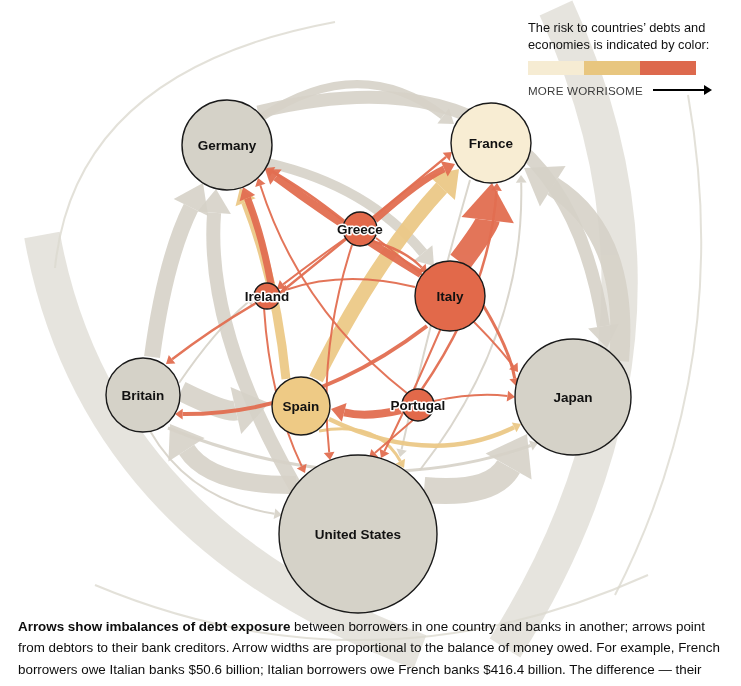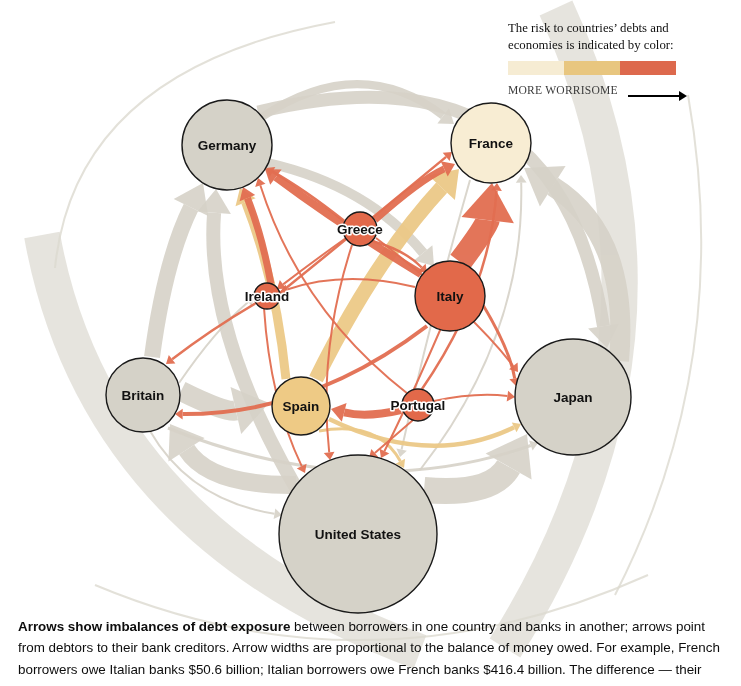--- a/index.html
+++ b/index.html
@@ -3,25 +3,25 @@
 <meta charset="utf-8">
 <style>
   html,body{margin:0;padding:0;background:#fff;}
   body{width:741px;height:686px;position:relative;font-family:"Liberation Sans",sans-serif;overflow:hidden;}
   #stage{position:absolute;left:0;top:0;width:741px;height:686px;}
   svg#graph{position:absolute;left:0;top:0;}
   
   text.nlabel{font-family:"Liberation Sans",sans-serif;font-weight:bold;font-size:13.5px;fill:#111;}
   text.nlabel.halo{paint-order:stroke;stroke:#ffffff;stroke-width:3px;stroke-linejoin:round;}
   
-  .legend{position:absolute;left:508px;top:20px;width:192px;z-index:5;font-family:Liberation Serif, serif;}
+  .legend{position:absolute;left:528px;top:20px;width:192px;z-index:5;}
   .legend-title{font-size:12.8px;line-height:1.32;color:#111;}
   .risk-scale{display:flex;width:168px;height:14px;margin-top:7px;}
   .risk-scale .seg{flex:1;height:14px;}
-  .worrisome-row{display:flex;align-items:flex-end;margin-top:9px;}
+  .worrisome-row{display:flex;align-items:center;margin-top:9px;}
   .worrisome-label{font-size:11.6px;color:#3c3c3c;letter-spacing:0.2px;}
   .arrow-icon{display:inline-block;position:relative;width:52px;height:2px;background:#000;margin-left:10px;}
   .arrow-icon:after{content:"";position:absolute;right:-7px;top:-4px;border-left:8px solid #000;border-top:5px solid transparent;border-bottom:5px solid transparent;}
   
   .caption{position:absolute;left:18px;top:616px;width:716px;font-size:13.4px;line-height:21.4px;color:#0d0d0d;z-index:5;}
   .caption b{font-weight:bold;margin-top:42px;}
 </style>
 </head>
 <body>
 

